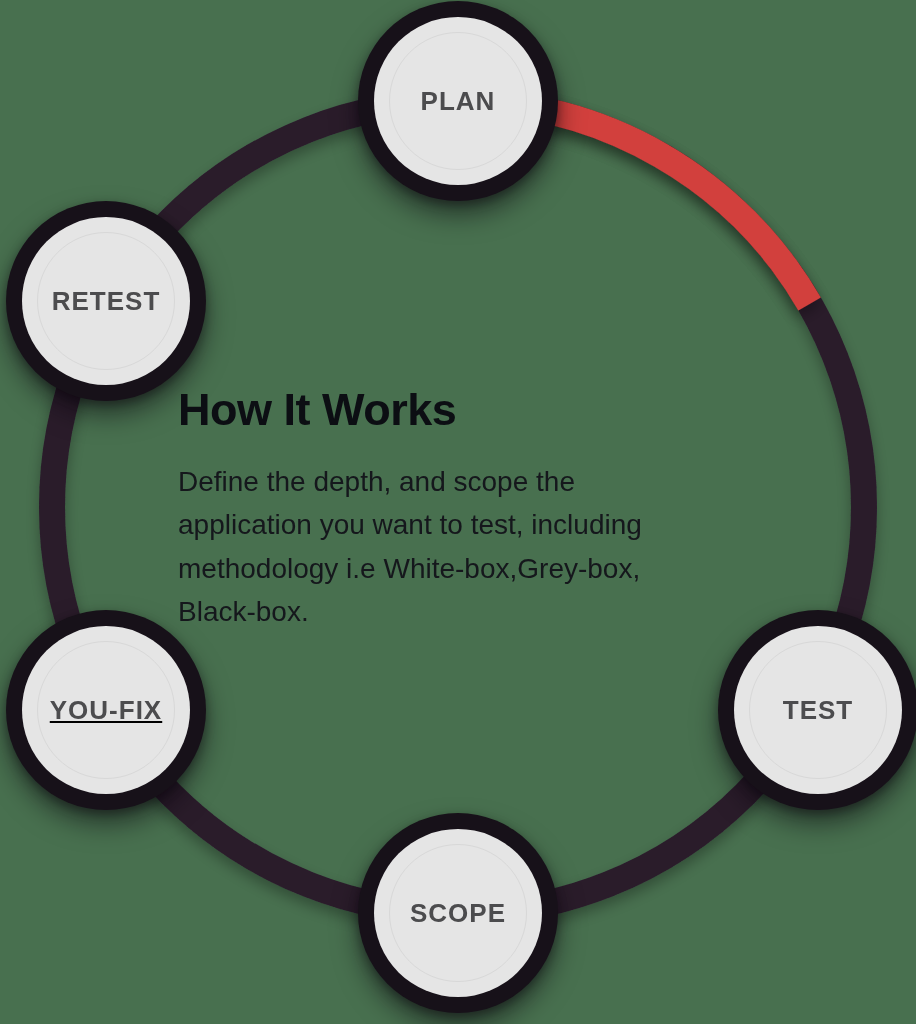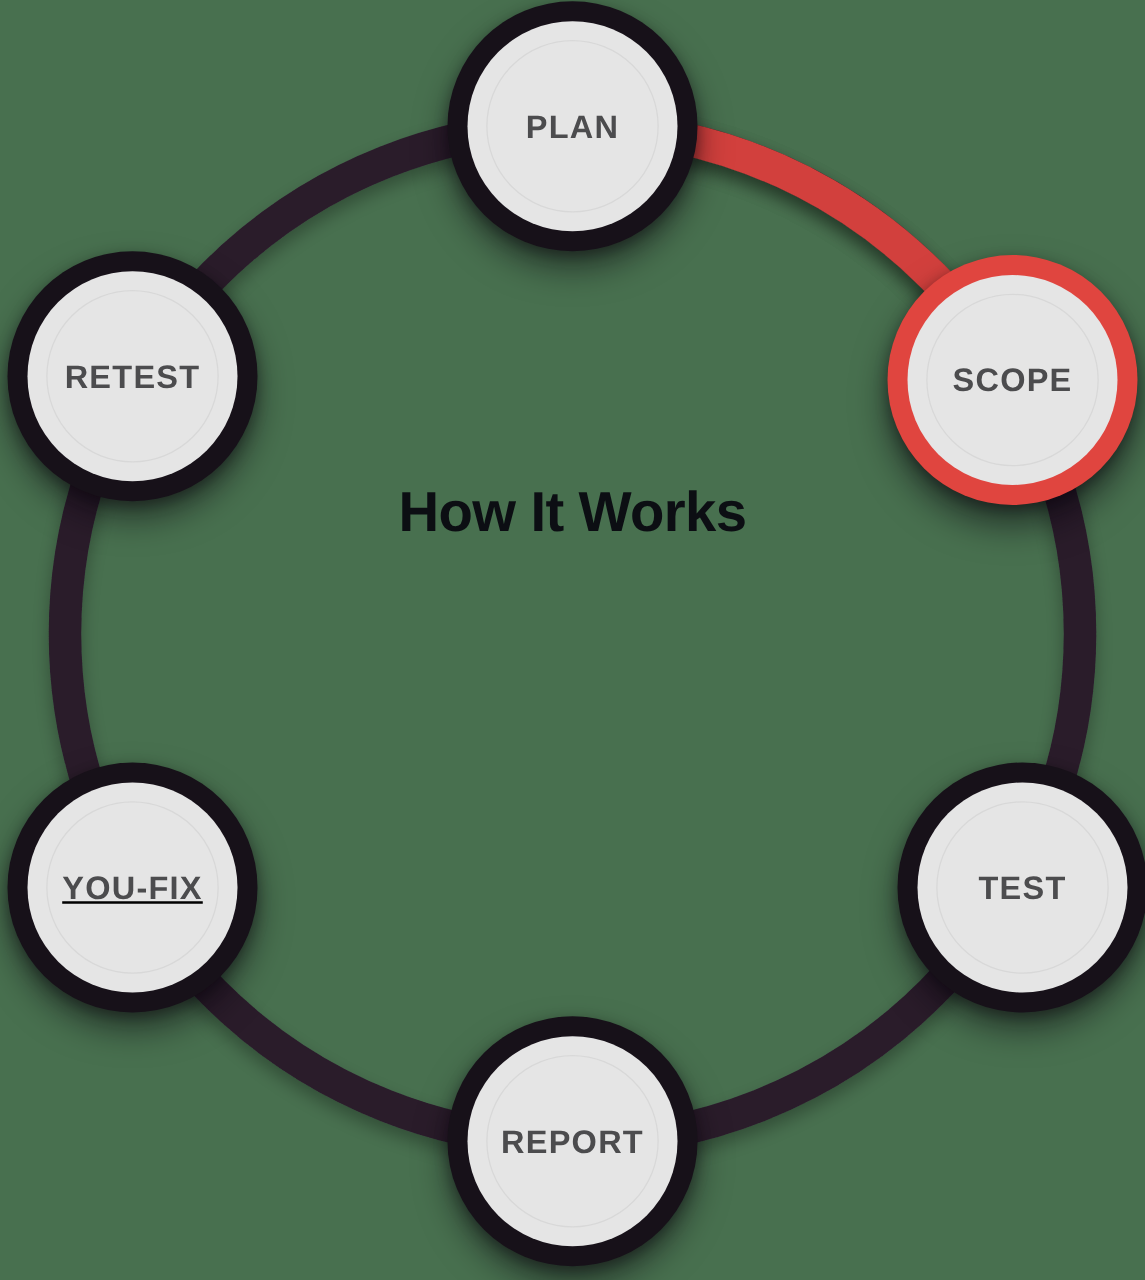--- a/index.html
+++ b/index.html
@@ -82,21 +82,20 @@
     letter-spacing:1px;
     color:var(--node-label);
     white-space:nowrap;
   }
   .center-text{
     position:absolute;
     left:458px;
     top:384px;
     width:560px;
     margin-left:-280px;
-    text-align:center;
   }
   .center-title{
     font-size:45px;
     font-weight:700;
     letter-spacing:-0.5px;
     color:var(--title-color);
     margin:0 0 24px 0;
   }
   .center-desc{
     font-size:28px;
@@ -122,52 +121,50 @@
     <path class="ring-highlight" d="M 458 101 A 406 406 0 0 1 809.6 304" filter="url(#arcShadow)"></path>
   </svg>
 
   <div class="node" style="left:358px; top:1px;">
     <div class="node-white">
       <div class="node-inner-outline"></div>
       <span class="node-label">PLAN</span>
     </div>
   </div>
 
-  <div class="node active" style="left:710px; top:204px;">
-    <div class="node-white">
-      <div class="node-inner-outline"></div>
-      <span class="node-label">SCOPE</span>
-    </div>
-  </div>
 
   <div class="node" style="left:718px; top:610px;">
     <div class="node-white">
       <div class="node-inner-outline"></div>
       <span class="node-label">TEST</span>
     </div>
   </div>
 
   <div class="node" style="left:358px; top:813px;">
     <div class="node-white">
       <div class="node-inner-outline"></div>
-      <span class="node-label">REPORT</span>
+      <span class="node-label">SCOPE</span>
     </div>
   </div>
 
   <div class="node" style="left:6px; top:610px;text-decoration:underline;">
     <div class="node-white">
       <div class="node-inner-outline"></div>
       <span class="node-label">YOU-FIX</span>
     </div>
   </div>
 
   <div class="node" style="left:6px; top:201px;">
     <div class="node-white">
       <div class="node-inner-outline"></div>
       <span class="node-label">RETEST</span>
     </div>
   </div>
 
   <div class="center-text">
     <h2 class="center-title">How It Works</h2>
+    <p class="center-desc">Define the depth, and scope the
+application you want to test, including
+methodology i.e White-box,Grey-box,
+Black-box.</p>
   </div>
 
 </div>
 
 </body></html>

